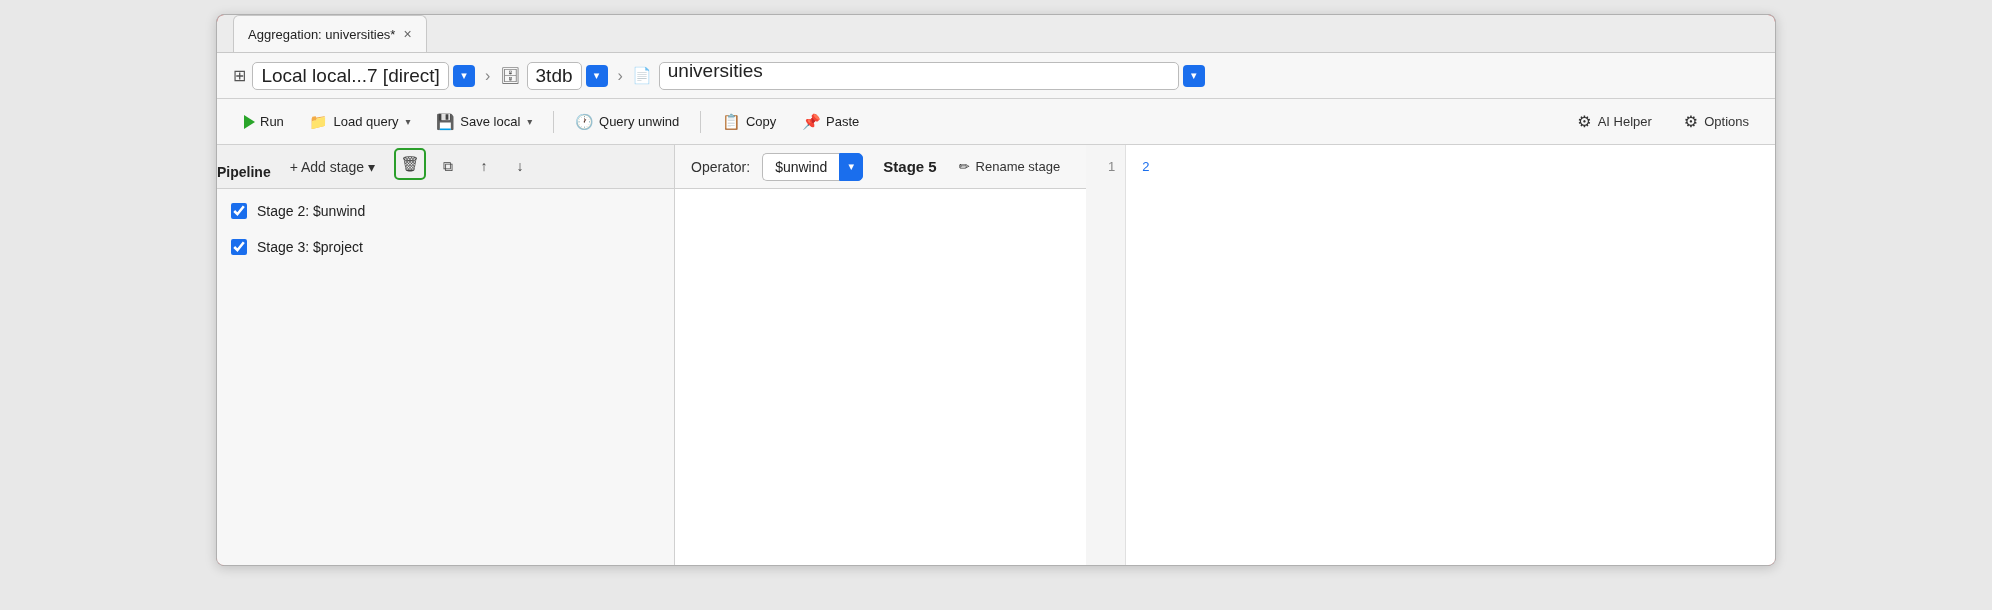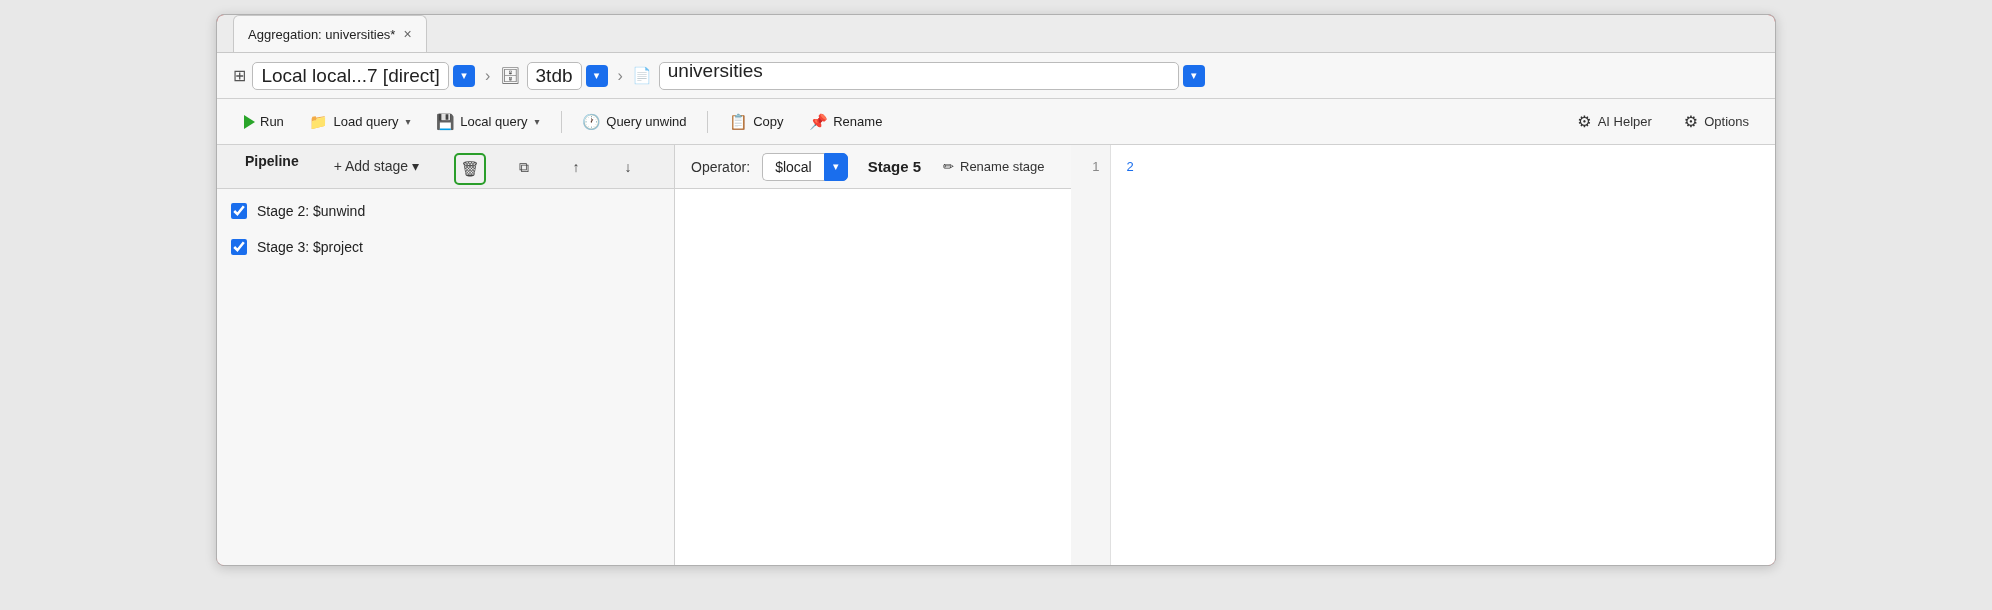--- a/index.html
+++ b/index.html
@@ -182,24 +182,24 @@
     .pipeline-panel {
       width: 458px;
       background: #f7f7f7;
       border-right: 1.5px solid #d0d0d0;
       display: flex;
       flex-direction: column;
     }
 
     .pipeline-header {
       display: flex;
-      align-items: flex-start;
-      padding: 8px 28px;
+      align-items: flex-end;
+      padding: 8px 0;
       border-bottom: 1.5px solid #d0d0d0;
-      gap: 24px;
+      gap: 8px;
       height: 44px;
       background: #f0f0f0;
     }
 
     .pipeline-title {
       font-size: 14px;
       font-weight: 700;
       color: #222;
     }
 
@@ -441,41 +441,41 @@
       </button>
 
       <button class="toolbar-btn">
         <span style="font-size:15px;">📁</span>
         <span>Load query</span>
         <span class="dropdown-arrow">▾</span>
       </button>
 
       <button class="toolbar-btn">
         <span style="font-size:15px;">💾</span>
-        <span>Local query</span>
+        <span>Save local</span>
         <span class="dropdown-arrow">▾</span>
       </button>
 
       <div class="toolbar-divider"></div>
 
       <button class="toolbar-btn">
         <span style="font-size:15px;">🕐</span>
         <span>Query unwind</span>
       </button>
 
       <div class="toolbar-divider"></div>
 
       <button class="toolbar-btn">
         <span style="font-size:15px;">📋</span>
         <span>Copy</span>
       </button>
 
       <button class="toolbar-btn">
         <span style="font-size:15px;">📌</span>
-        <span>Rename</span>
+        <span>Paste</span>
       </button>
     </div>
 
     <div class="toolbar-right">
       <button class="ai-helper-btn">
         <span style="font-size:16px;">⚙</span>
         <span>AI Helper</span>
       </button>
       <button class="options-btn">
         <span style="font-size:16px;">⚙</span>
@@ -517,21 +517,21 @@
             <span>Stage 3: $project</span>
           </div>
         </div>
     </div>
 
     <div class="editor-panel">
       <div class="editor-header">
         <span class="operator-label">Operator:</span>
         <div class="operator-select">
           <div class="operator-select-box">
-            <span>$local</span>
+            <span>$unwind</span>
           </div>
           <button class="operator-dropdown-btn">▾</button>
         </div>
         <span class="stage-label">Stage 5</span>
         <button class="rename-btn">
           <span>✏</span>
           <span>Rename stage</span>
         </button>
       </div>
 

